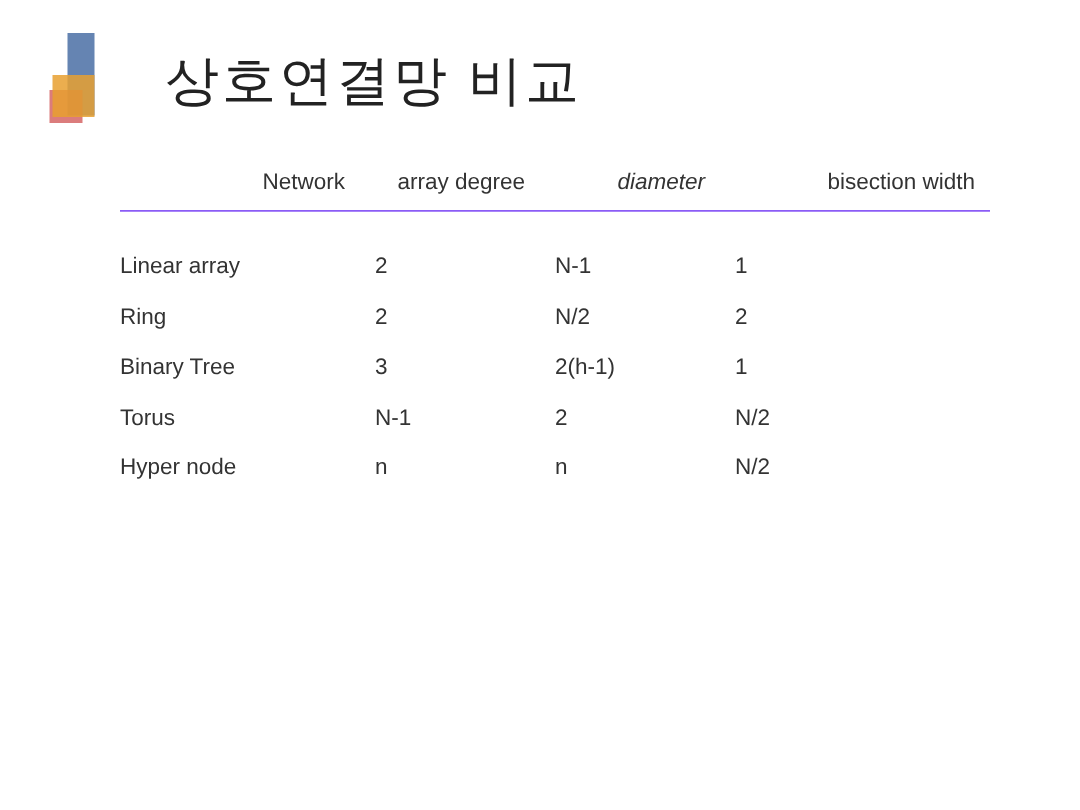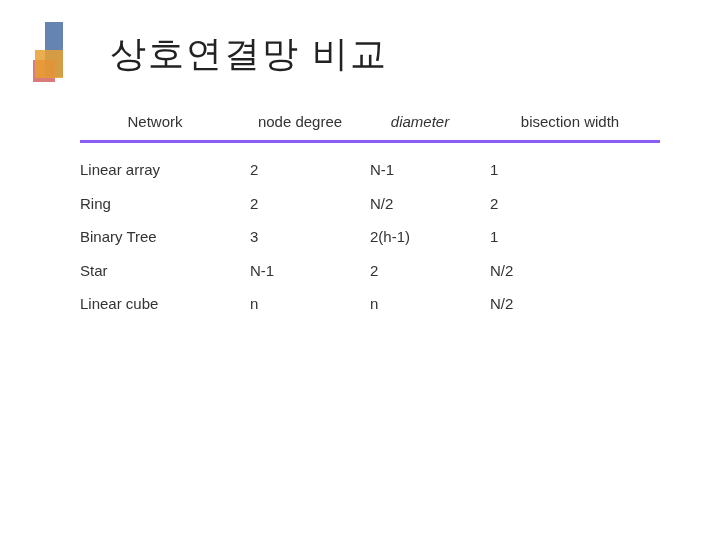--- a/index.html
+++ b/index.html
@@ -78,41 +78,41 @@
 
     table {
       width: 580px;
       border-collapse: collapse;
       font-size: 15px;
       color: #222;
     }
 
     thead tr th {
       font-weight: 400;
-      text-align: center;
+      text-align: right;
       padding: 4px 10px 10px 10px;
       color: #333;
       font-size: 15px;
-      border-bottom: 3px solid #8b5cf6;
+      border-bottom: 1px solid #8b5cf6;
     }
 
     thead tr th:first-child {
       padding-left: 0;
     }
 
     tbody tr td {
       padding: 4px 10px;
       vertical-align: top;
       color: #333;
       font-size: 15px;
       line-height: 1.7;
     }
 
     tbody tr:first-child td {
-      padding-top: 14px;
+      padding-top: 24px;
     }
 
     tbody tr td:first-child {
       padding-left: 0;
     }
 
     .col-network { width: 160px; }
     .col-degree  { width: 120px; }
     .col-diameter{ width: 120px; font-style: italic; }
     .col-bisect  { width: 180px; margin-top: 33px; }
@@ -132,21 +132,21 @@
     <div class="deco-blue"></div>
   </div>
   <h1 class="page-title">상호연결망 비교</h1>
 </div>
 
 <div class="content-area">
   <table>
     <thead>
       <tr>
         <th class="col-network">Network</th>
-        <th class="col-degree">node degree</th>
+        <th class="col-degree">array degree</th>
         <th class="col-diameter">diameter</th>
         <th class="col-bisect">bisection width</th>
       </tr>
     </thead>
     <tbody id="table-body">
     <tr>
           <td>Linear array</td>
           <td>2</td>
           <td>N-1</td>
           <td>1</td>
@@ -157,26 +157,26 @@
           <td>N/2</td>
           <td>2</td>
         </tr>
         <tr>
           <td>Binary Tree</td>
           <td>3</td>
           <td>2(h-1)</td>
           <td>1</td>
         </tr>
         <tr>
-          <td>Star</td>
+          <td>Torus</td>
           <td>N-1</td>
           <td>2</td>
           <td>N/2</td>
         </tr>
         <tr>
-          <td>Linear cube</td>
+          <td>Hyper node</td>
           <td>n</td>
           <td>n</td>
           <td>N/2</td>
         </tr>
       </tbody>
   </table>
 </div>
 
 </body></html>

